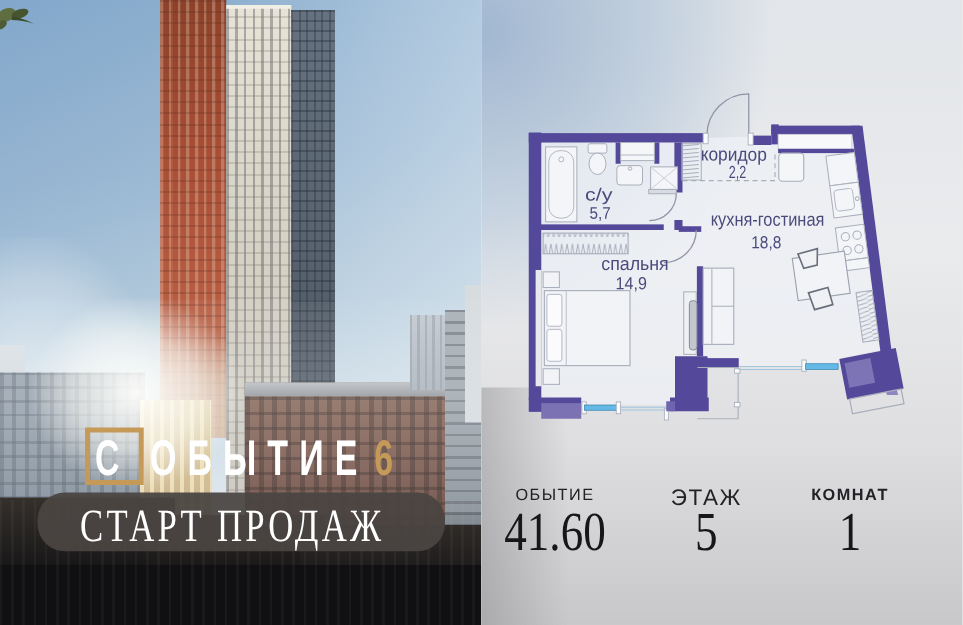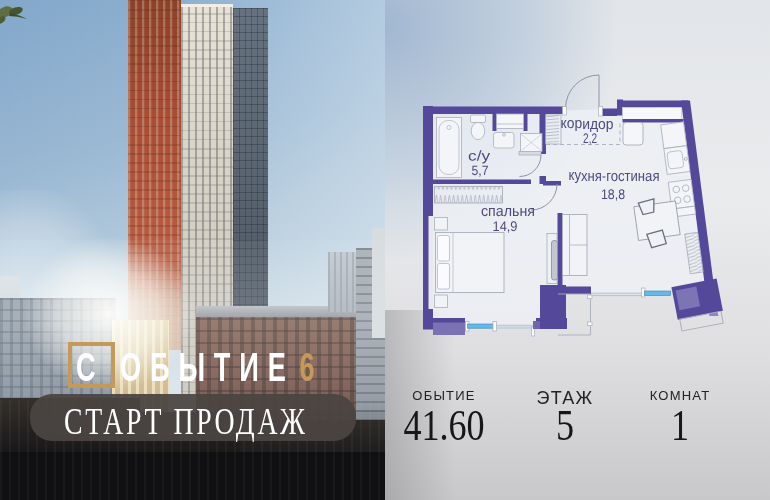--- a/index.html
+++ b/index.html
@@ -109,21 +109,21 @@
     <div class="abs" style="left:0;top:310px;width:70px;height:190px;background:linear-gradient(90deg,rgba(125,125,128,0.4),rgba(150,150,153,0));"></div>
 
     <div class="abs" style="left:0px;top:388px;width:118px;text-align:center;font-size:13px;letter-spacing:1.2px;color:#222226;">ОБЫТИЕ</div>
 
     <div class="abs" style="left:0px;top:404px;width:118px;text-align:center;font-family:'Liberation Serif',serif;font-size:44px;line-height:44px;color:#17171a;transform:scaleX(0.82);transform-origin:50% 0;">41.60</div>
 
     <div class="abs" style="left:130px;top:388px;width:100px;text-align:center;font-size:18px;letter-spacing:1.2px;color:#222226;">ЭТАЖ</div>
 
     <div class="abs" style="left:130px;top:404px;width:100px;text-align:center;font-family:'Liberation Serif',serif;font-size:44px;line-height:44px;color:#17171a;transform:scaleX(0.82);transform-origin:50% 0;">5</div>
 
-    <div class="abs" style="left:240px;top:388px;width:110px;text-align:center;font-size:13px;letter-spacing:1.2px;color:#222226;">КОМНАТ</div>
+    <div class="abs" style="left:240px;top:388px;width:110px;text-align:center;font-size:13px;letter-spacing:1.2px;color:#222226;font-weight:bold;">КОМНАТ</div>
 
     <div class="abs" style="left:240px;top:404px;width:110px;text-align:center;font-family:'Liberation Serif',serif;font-size:44px;line-height:44px;color:#17171a;transform:scaleX(0.82);transform-origin:50% 0;">1</div>
   </div>
 
   <svg class="abs" style="left:0;top:0;" width="770" height="500" viewBox="0 0 770 500">
     <defs>
       <pattern id="zig" width="4.3" height="16" patternUnits="userSpaceOnUse">
         <path d="M0.4,13.5 L2.15,3 L3.9,13.5" fill="none" stroke="#abb1bf" stroke-width="0.8"></path>
       </pattern>
       <pattern id="hlin" width="16" height="3.2" patternUnits="userSpaceOnUse">

